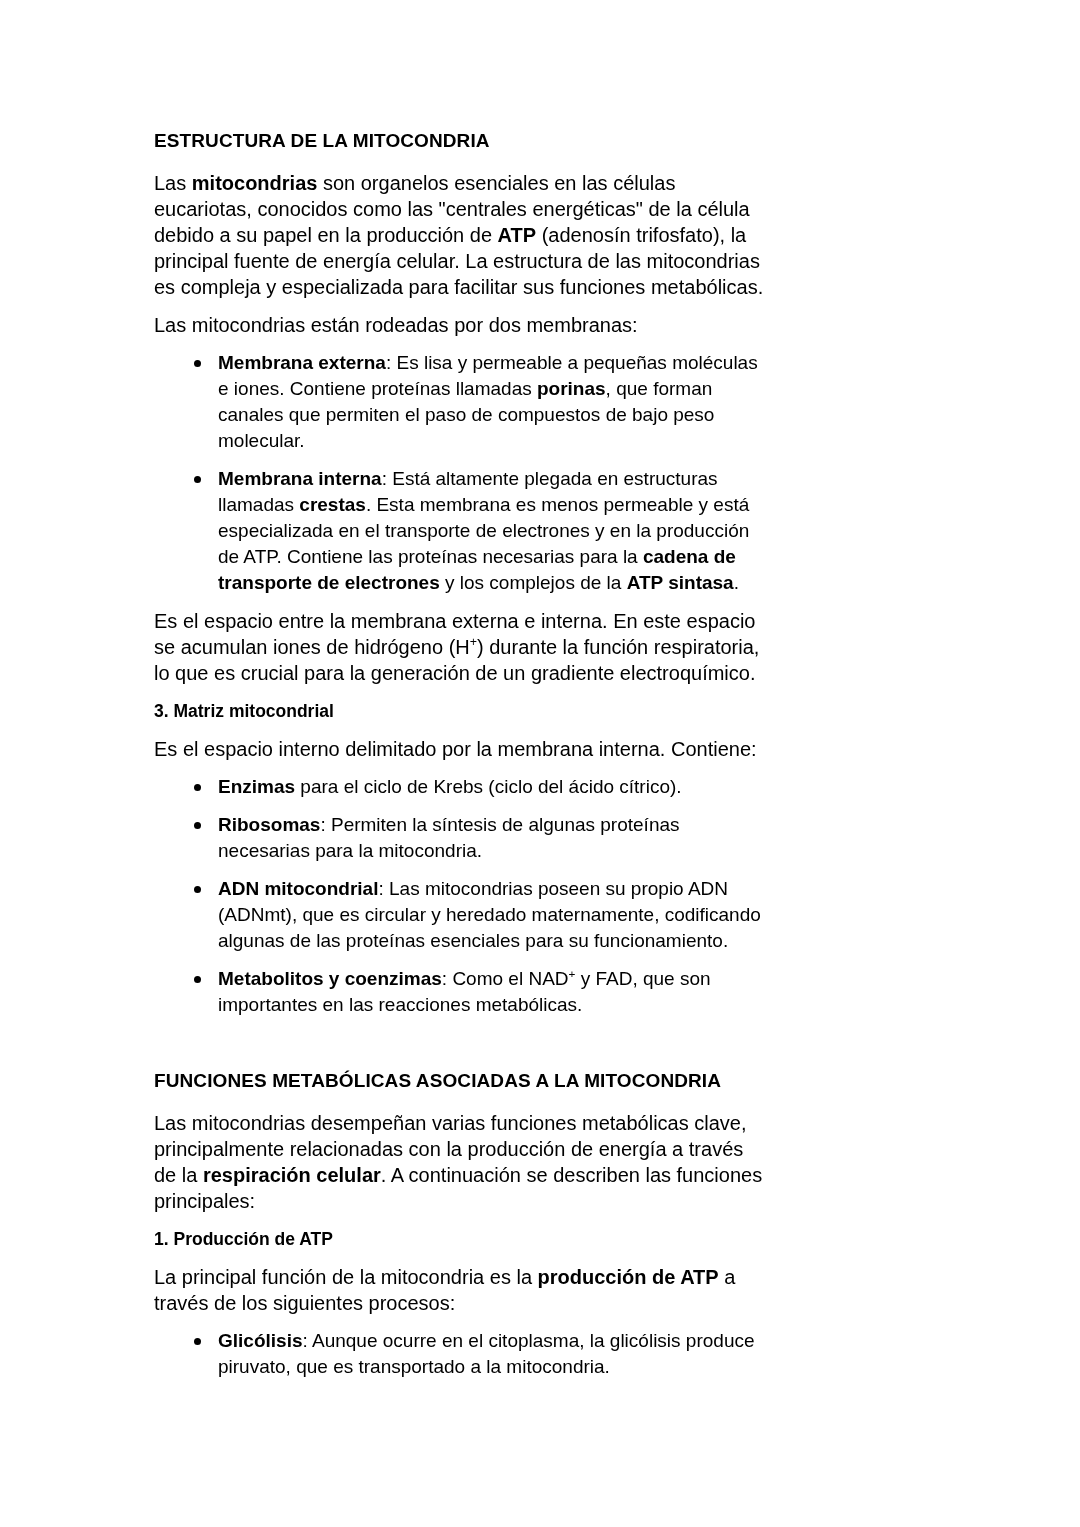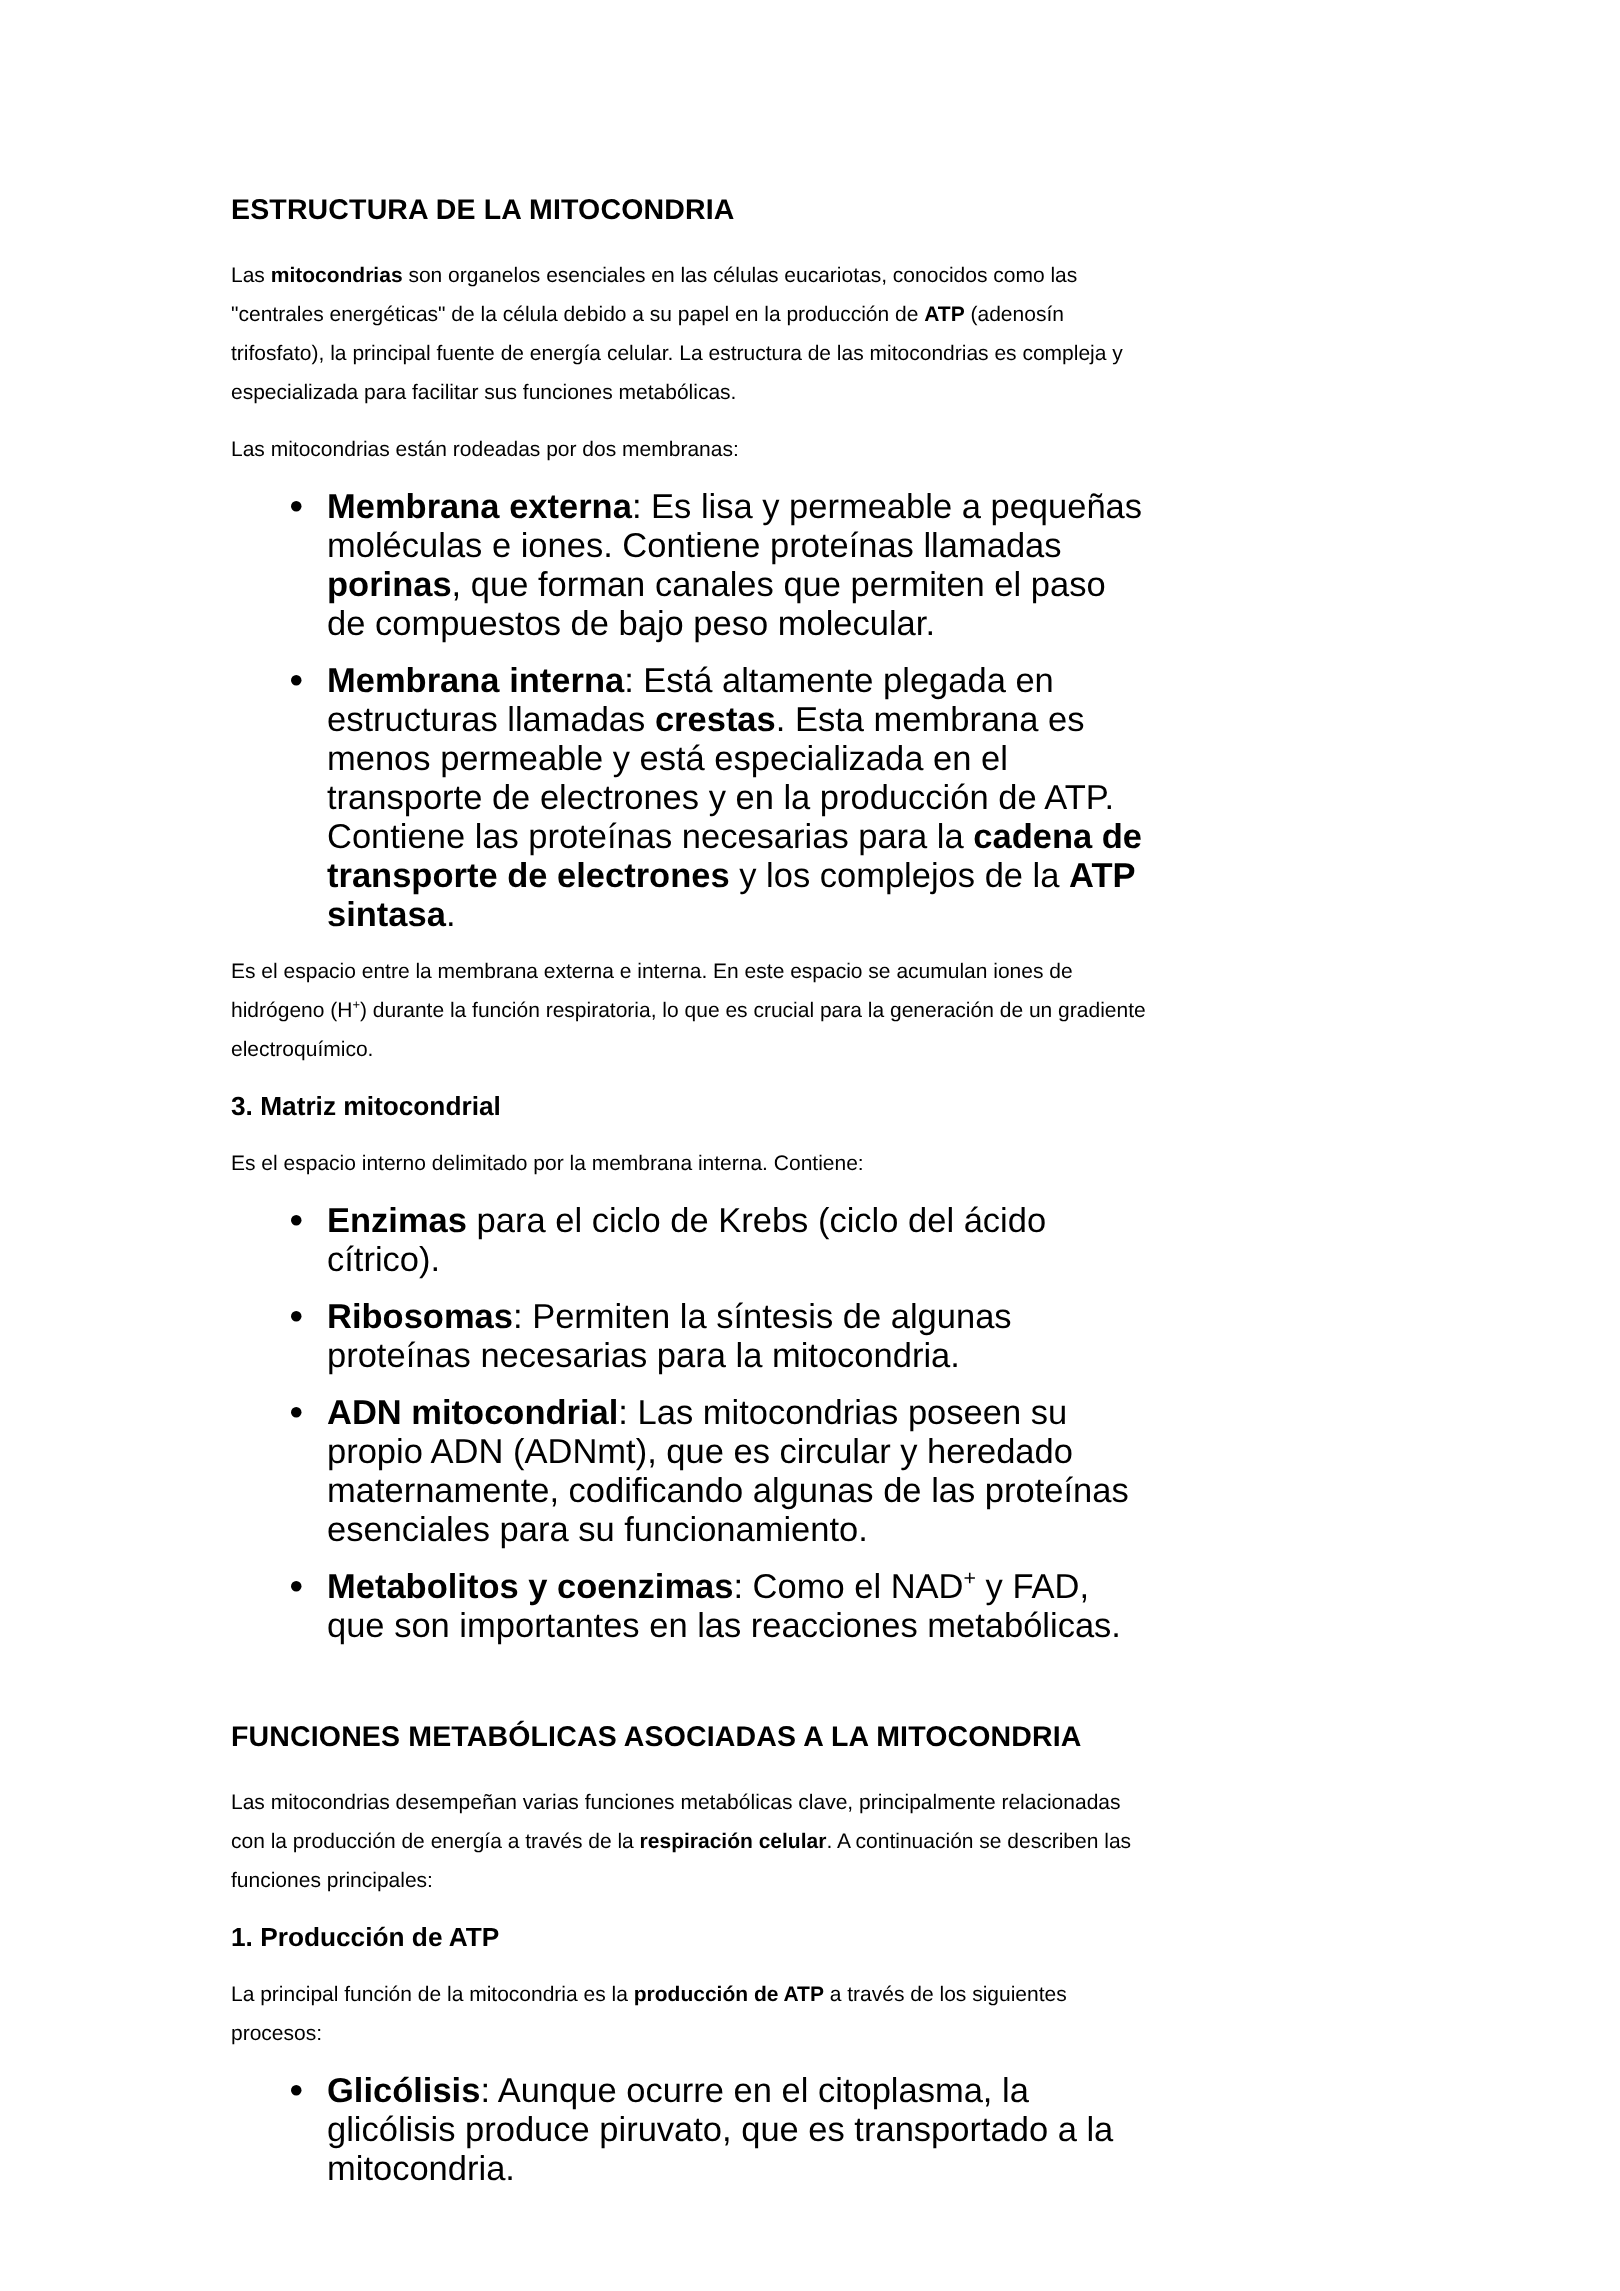--- a/index.html
+++ b/index.html
@@ -24,32 +24,32 @@
     margin: 0 0 16px 0;
     letter-spacing: 0.1px;
   }
   .doc-heading {
     font-size: 17.5px;
     font-weight: bold;
     line-height: 26px;
     margin: 2px 0 12px 0;
   }
   .doc-paragraph {
-    font-size: 14px;
+    font-size: 20px;
     line-height: 26px;
     margin: 0 0 12px 0;
   }
   ul.doc-list {
     list-style: none;
     margin: 0 0 0 0;
     padding: 0;
   }
   ul.doc-list li {
     position: relative;
-    font-size: 23px;
+    font-size: 19px;
     line-height: 26px;
     padding-left: 64px;
     margin-bottom: 12px;
   }
   ul.doc-list li::before {
     content: "";
     position: absolute;
     left: 40px;
     top: 10px;
     width: 7px;

